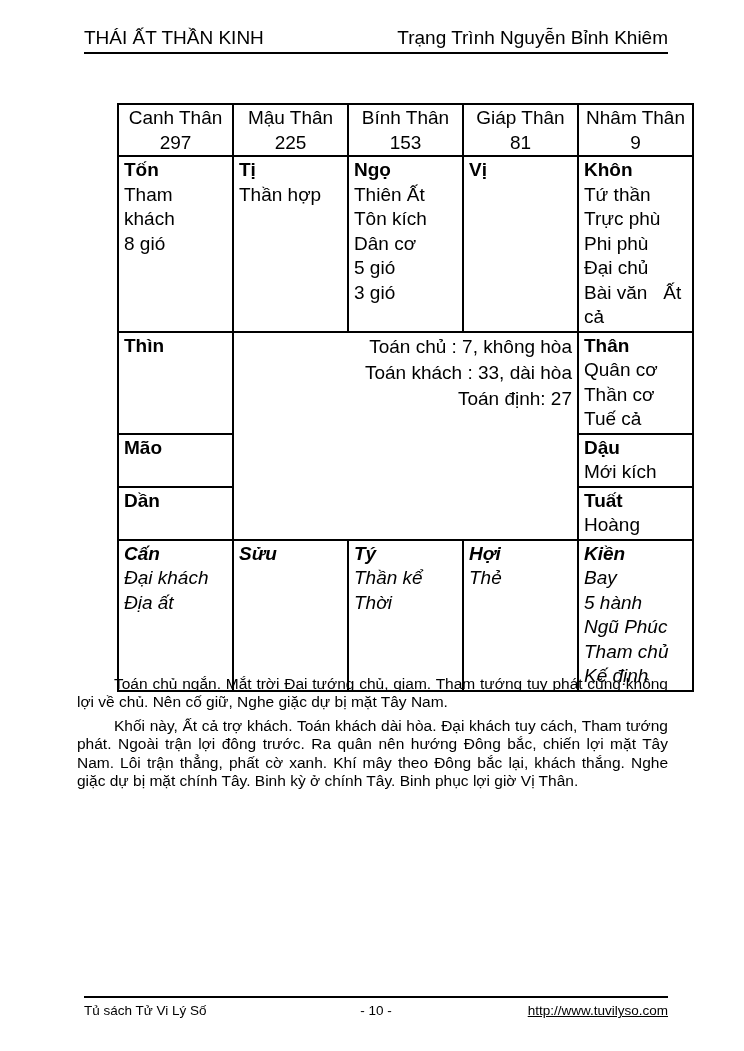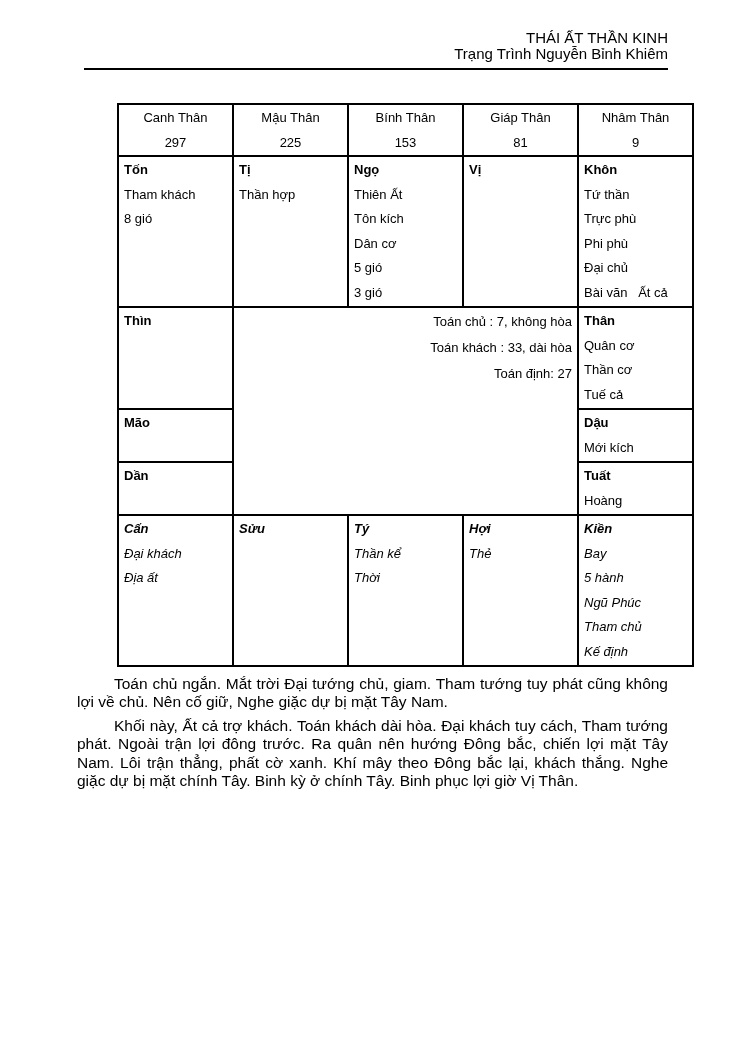--- a/index.html
+++ b/index.html
@@ -12,35 +12,35 @@
     background: #ffffff;
     font-family: "Liberation Sans", "DejaVu Sans", sans-serif;
     color: #000;
     overflow: hidden;
   }
 
   
   .pagehead {
     position: absolute; left: 84px; top: 30px; width: 584px;
     display: flex; justify-content: space-between; align-items: flex-end;
-    font-size: 15px; line-height: 16px;
-    border-bottom: 2px solid #000; padding-bottom: 6px; flex-direction: column;
+    font-size: 19px; line-height: 16px;
+    border-bottom: 2px solid #000; padding-bottom: 6px;
   }
 
   
   table.chart {
     position: absolute; left: 117px; top: 103px;
     border-collapse: collapse; table-layout: fixed;
   }
   table.chart col { width: 115px; }
   table.chart td {
     border: 2px solid #000;
     vertical-align: top;
     padding: 1px 5px;
-    font-size: 13px;
+    font-size: 19px;
     overflow: hidden;
   }
   tr.r-top td { height: 52px; text-align: center; vertical-align: middle; padding: 0 2px; }
   .hname, .hval { line-height: 25px; white-space: nowrap; }
   tr.r2 td { height: 143px; }
   td.side-thin { height: 101px; }
   td.side-mao  { height: 44px; }
   td.side-dan  { height: 46px; }
   tr.r6 td { height: 150px; font-style: italic; }
   .lbl  { font-weight: bold; line-height: 24.5px; white-space: pre-wrap; }
@@ -210,14 +210,19 @@
       </td>
     </tr>
   </tbody>
     </table>
 
   <div class="bodytext">
     <p>Toán chủ ngắn. Mắt trời Đại tướng chủ, giam. Tham tướng tuy phát cũng không lợi về chủ. Nên cố giữ, Nghe giặc dự bị mặt Tây Nam.</p>
     <p>Khối này, Ất cả trợ khách. Toán khách dài hòa. Đại khách tuy cách, Tham tướng phát. Ngoài trận lợi đông trước. Ra quân nên hướng Đông bắc, chiến lợi mặt Tây Nam. Lôi trận thẳng, phất cờ xanh. Khí mây theo Đông bắc lại, khách thắng. Nghe giặc dự bị mặt chính Tây. Binh kỳ ở chính Tây. Binh phục lợi giờ Vị Thân.</p>
   </div>
 
+  <div class="pagefoot">
+    <span class="f-left">Tủ sách Tử Vi Lý Số</span>
+    <span class="f-center">- 10 -</span>
+    <span class="f-right"><a class="url">http://www.tuvilyso.com</a></span>
+  </div>
 
 </div>
 
 </body></html>

